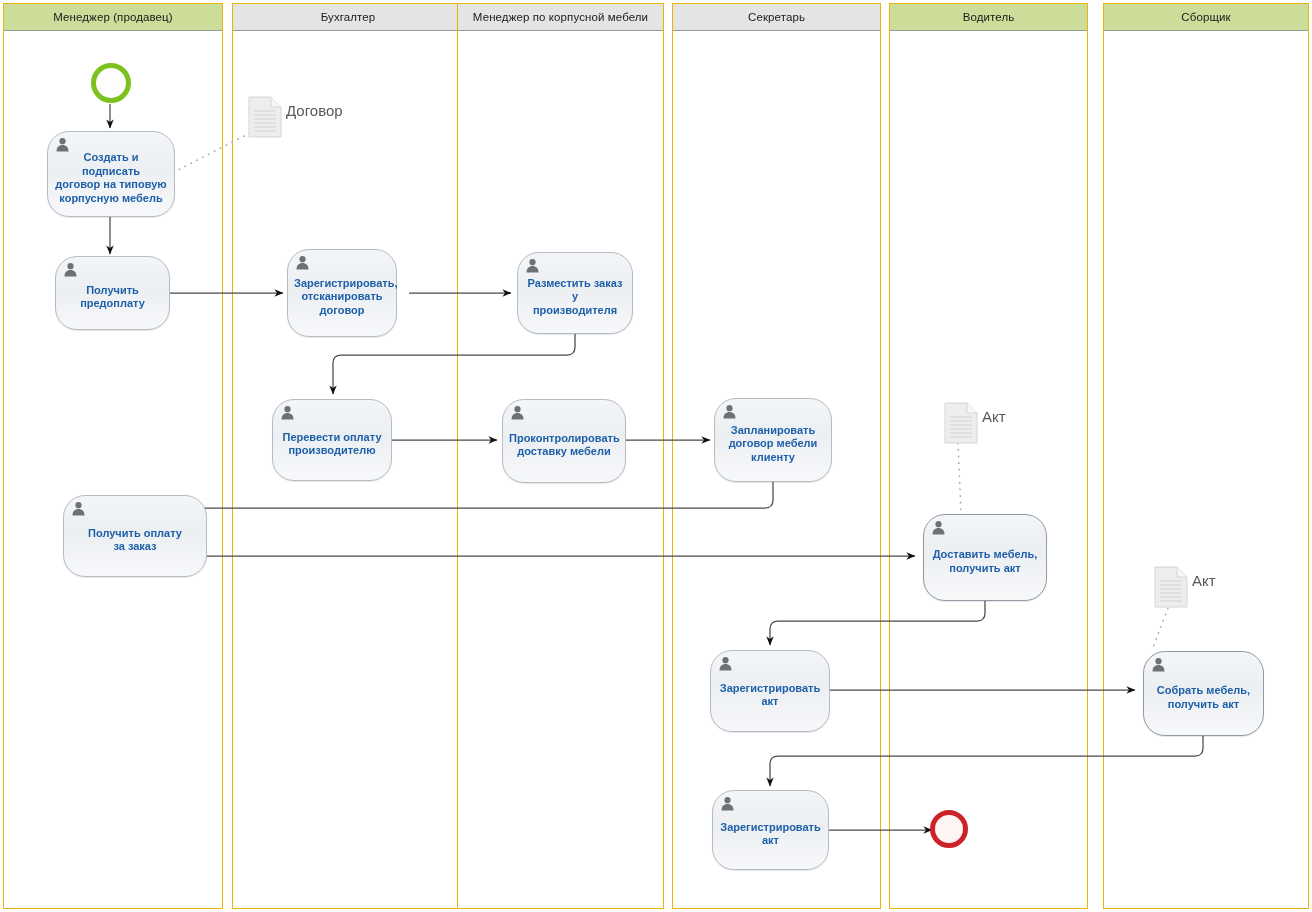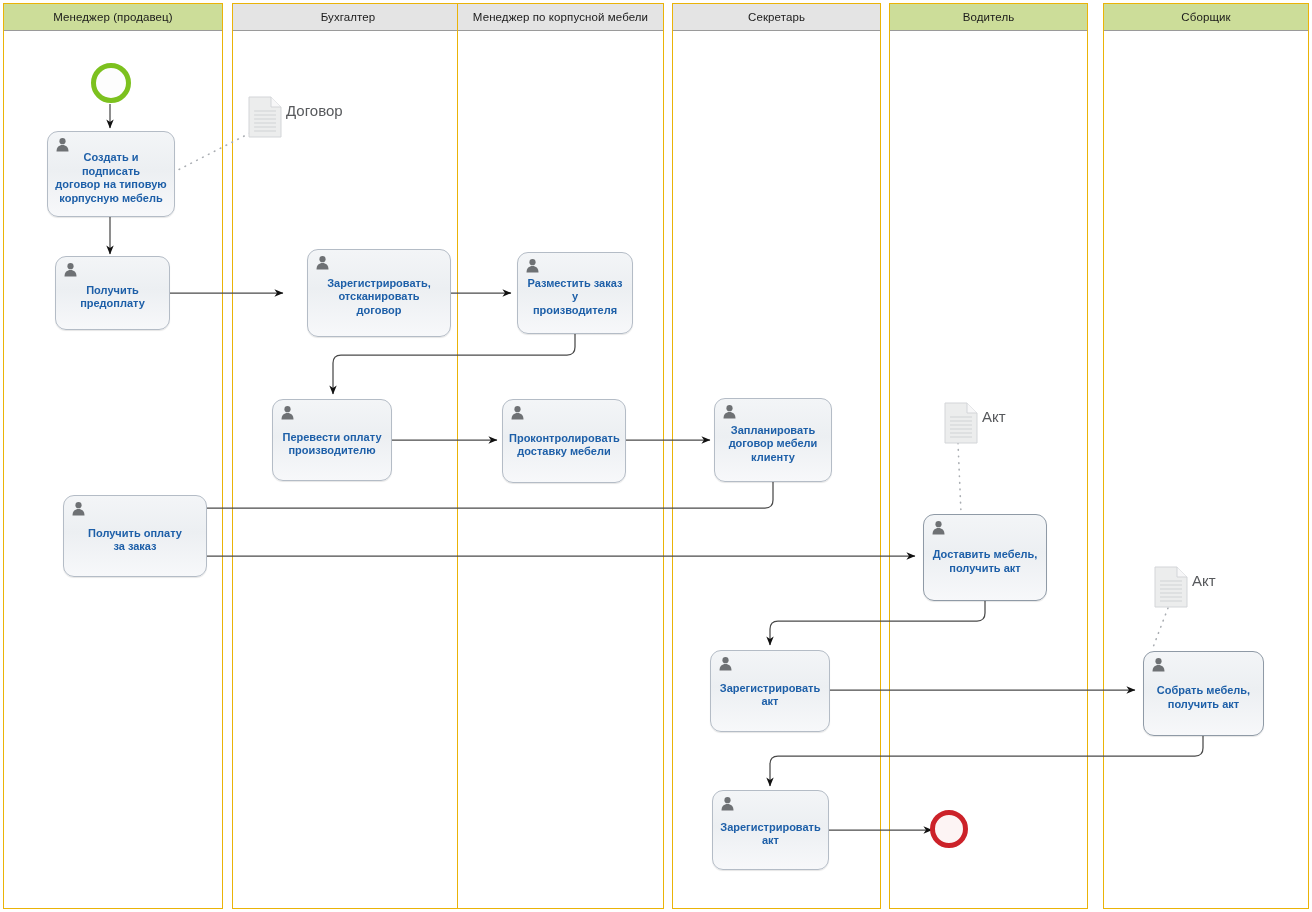--- a/index.html
+++ b/index.html
@@ -53,21 +53,21 @@
     width:1312px;
     height:912px;
     pointer-events:none;
   }
 
   
   .task{
     position:absolute;
     box-sizing:border-box;
     border:1px solid #b4bcc6;
-    border-radius:11px;
+    border-radius:22px;
     background:linear-gradient(180deg,#f3f5f7 0%,#eceff2 45%,#f7f8fa 100%);
     box-shadow:0 1px 1px rgba(0,0,0,.10);
     display:flex;
     align-items:center;
     justify-content:center;
     padding:14px 6px 6px 6px;
   }
   .task.emph{border-color:#8f9aa6;}
   .task .tlabel{
     color:#1d5fa8;
@@ -247,21 +247,21 @@
 
   <div class="task" style="left:55px;top:256px;width:115px;height:74px;">
     <svg class="person" viewBox="0 0 16 16">
       <circle cx="8" cy="4.4" r="3.3" fill="#6e7174"></circle>
       <path d="M1.6,15.5 C1.6,10.8 4.4,8.6 8,8.6 C11.6,8.6 14.4,10.8 14.4,15.5 Z" fill="#6e7174"></path>
     </svg>
     <span class="tlabel">Получить
 предоплату</span>
   </div>
 
-  <div class="task" style="left:287px;top:249px;width:144px;height:88px;margin-left:20px;">
+  <div class="task" style="left:287px;top:249px;width:110px;height:88px;">
     <svg class="person" viewBox="0 0 16 16">
       <circle cx="8" cy="4.4" r="3.3" fill="#6e7174"></circle>
       <path d="M1.6,15.5 C1.6,10.8 4.4,8.6 8,8.6 C11.6,8.6 14.4,10.8 14.4,15.5 Z" fill="#6e7174"></path>
     </svg>
     <span class="tlabel">Зарегистрировать,
 отсканировать
 договор</span>
   </div>
 
   <div class="task" style="left:517px;top:252px;width:116px;height:82px;">

